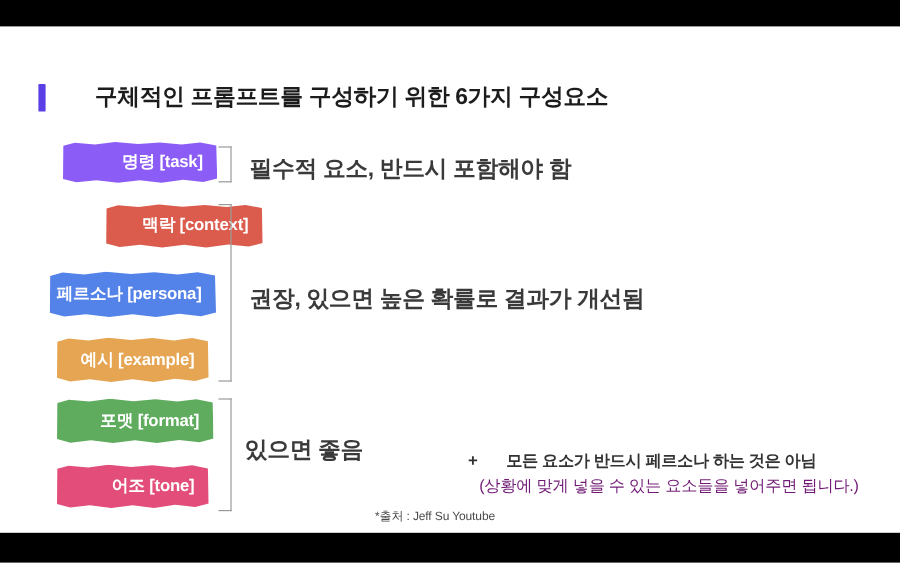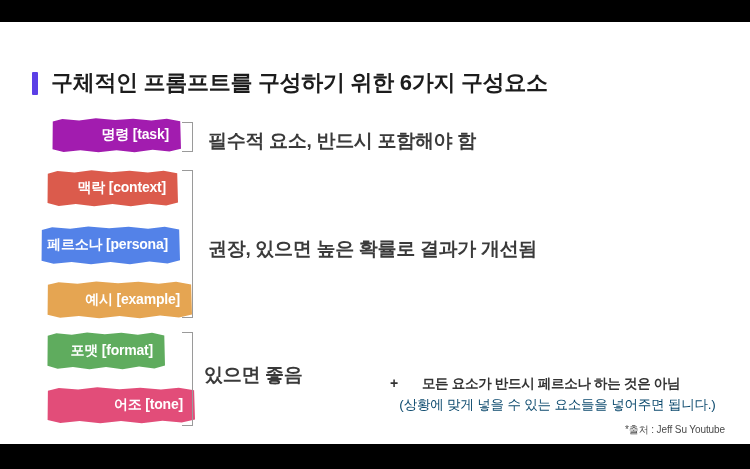--- a/index.html
+++ b/index.html
@@ -26,22 +26,22 @@
   
   .title-row{
     position:absolute;left:32px;top:68px;
     display:flex;align-items:center;
   }
   .title-accent{
     width:6px;height:23px;background:#5B3FE6;
     margin-right:13px;flex:none;border-radius:1px;
   }
   .title-text{
-    font-size:22px;font-weight:bold;color:#1c1c1c;
-    letter-spacing:-0.3px;white-space:nowrap;
+    font-size:19px;font-weight:bold;color:#1c1c1c;
+    letter-spacing:-0.3px;white-space:nowrap;margin-left:28px;
   }
 
   
   .labels{
     position:absolute;left:0;top:0;width:750px;height:469px;
     pointer-events:none;
   }
   .chip{
     position:absolute;
     display:flex;align-items:center;justify-content:flex-end;
@@ -56,23 +56,23 @@
     clip-path:polygon(
       0.6% 10%, 8% 3%, 21% 7%, 34% 1%, 49% 6%, 63% 2%,
       77% 7%, 89% 2%, 99.4% 9%,
       100% 88%, 91% 96%, 78% 91%, 64% 98%, 50% 92%,
       36% 98%, 22% 92%, 9% 97%, 0.4% 89%
     );
   }
   .chip.t-task    {left:52px; top:118px; width:129px; height:35px; background:#F2E06B;}
   .chip.t-context {left:47px; top:170px; width:131px; height:37px; background:#DB5B4C;}
   .chip.t-persona {left:41px; top:226px; width:139px; height:39px; background:#5382E8;text-align:center;}
-  .chip.t-example {left:47px; top:281px; width:145px; height:38px; background:#E5A css;}
-  .chip.t-format  {left:47px; top:332px; width:118px; height:38px; background:#5FAC5E;}
-  .chip.t-tone    {left:47px; top:387px; width:148px; height:37px; background:#E24D79;}
+  .chip.t-example {left:47px; top:281px; width:127px; height:38px; background:#E5A css;}
+  .chip.t-format  {left:47px; top:332px; width:131px; height:38px; background:#5FAC5E;}
+  .chip.t-tone    {left:47px; top:387px; width:127px; height:37px; background:#E24D79;}
 
   
   .bracket{
     position:absolute;
     border:1.4px solid #9a9a9a;
     border-left:none;
     box-sizing:border-box;
   }
   .bracket.b1{left:182px; top:122px; width:11px; height:30px;}
   .bracket.b2{left:182px; top:170px; width:11px; height:148px;}
@@ -97,45 +97,45 @@
     display:flex;align-items:baseline;justify-content:flex-start;
     font-size:13.5px;font-weight:bold;color:#333333;
     letter-spacing:-0.3px;white-space:nowrap;
   }
   .note-plus{
     font-size:14px;font-weight:bold;color:#333333;
     margin-right:24px;
   }
   .note-line2{
     margin-top:3px;
-    font-size:13.5px;color:#0c4a6e;
+    font-size:13.5px;color:#701a75;
     letter-spacing:-0.2px;white-space:nowrap;
   }
   .source{
     position:absolute;left:0;top:423px;width:725px;
-    text-align:right;
+    text-align:center;
     font-size:10px;color:#4a4a4a;
     letter-spacing:-0.1px;white-space:nowrap;
   }
 </style>
 </head>
 <body>
 
 <div class="slide">
 
   <div class="bar-top" style="background: rgb(0, 0, 0);"></div>
 
   <div class="title-row">
     <div class="title-accent" style="background: rgb(91, 63, 230);"></div>
     <div class="title-text">구체적인 프롬프트를 구성하기 위한 6가지 구성요소</div>
   </div>
 
   <div class="labels">
-    <div class="chip t-task" style="background: #a21caf;">명령 [task]</div>
-    <div class="chip t-context" style="background: rgb(219, 91, 76);">맥락 [context]</div>
+    <div class="chip t-task" style="background: #8b5cf6;">명령 [task]</div>
+    <div class="chip t-context" style="background: rgb(219, 91, 76); margin-left: 41px;">맥락 [context]</div>
     <div class="chip t-persona" style="background: rgb(83, 130, 232);">페르소나 [persona]</div>
     <div class="chip t-example" style="background: rgb(229, 165, 82);">예시 [example]</div>
     <div class="chip t-format" style="background: rgb(95, 172, 94);">포맷 [format]</div>
     <div class="chip t-tone" style="background: rgb(226, 77, 121);">어조 [tone]</div>
   </div>
 
   <div class="bracket b1"></div>
   <div class="bracket b2"></div>
   <div class="bracket b3"></div>
 

